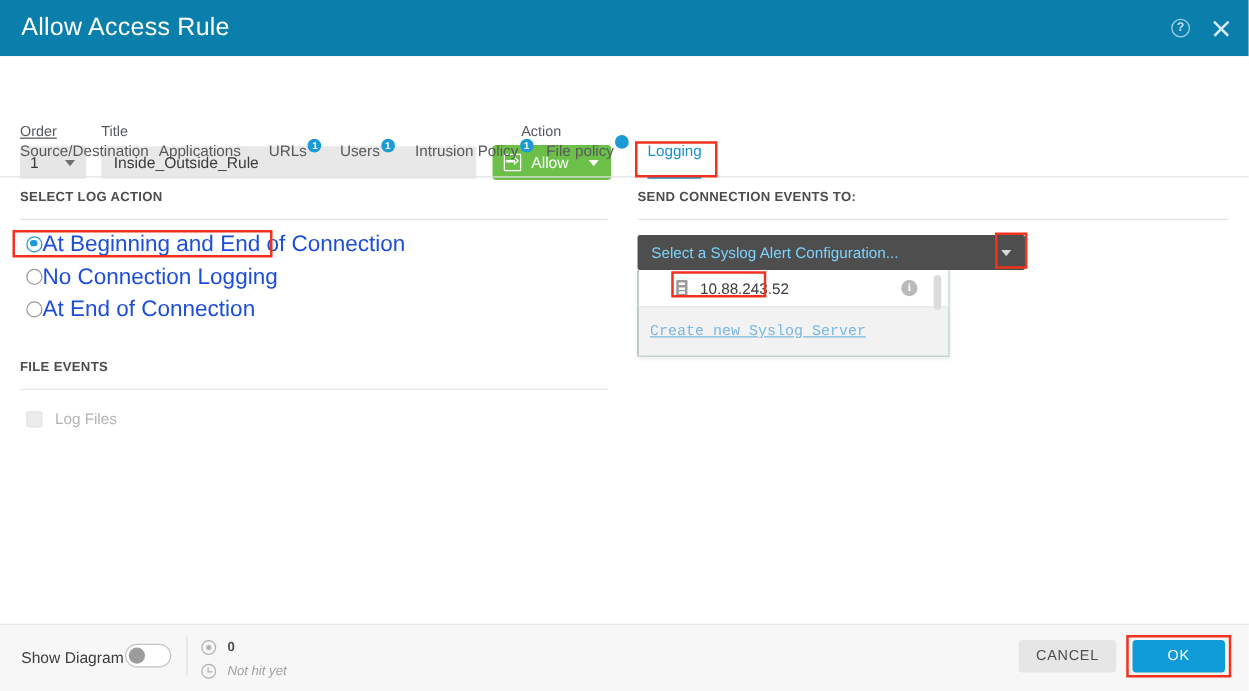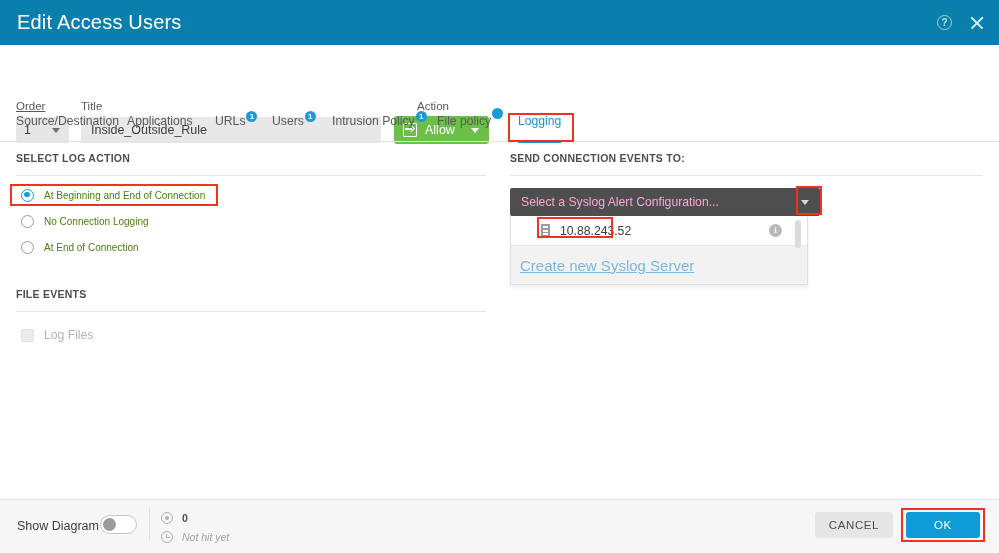--- a/index.html
+++ b/index.html
@@ -167,49 +167,49 @@
   .radio {
     width: 13px; height: 13px; border-radius: 50%;
     border: 1.6px solid #9a9a9a; background: #fff;
     flex: none; position: relative; margin-left: 5px;
   }
   .radio.checked { border-color: #1b9ad6; }
   .radio.checked:after {
     content: ""; position: absolute; left: 2.4px; top: 2.4px;
     width: 5.2px; height: 5.2px; border-radius: 50%; background: #1b9ad6;
   }
-  .radio-label { font-size: 10px; color: #4d7c0f; margin-left: 10px; }
+  .radio-label { font-size: 18px; color: #1d4ed8; margin-left: 0; }
 
   .file-events-head { margin-top: 31px; }
 
   .chk-row { display: flex; align-items: center; height: 20px; margin-top: 13px; }
   .chk {
     width: 13px; height: 13px; border-radius: 2px;
     background: #ececec; border: 1px solid #e2e2e2;
     flex: none; margin-left: 5px;
   }
   .chk-label { font-size: 12.2px; color: #b3b3b3; margin-left: 10px; }
 
   
   .dd-wrap { position: relative; margin-top: 12px; width: 310px; }
   .dd-head {
     width: 310px; height: 28px;
     background: #4e4e4e; border-radius: 2px;
     display: flex; align-items: center; cursor: pointer;
     position: relative;
   }
   .dd-head .ph {
-    font-size: 12.2px; color: #f9a8d4; margin-left: 11px;
+    font-size: 12.2px; color: #7dd3fc; margin-left: 11px;
   }
   .dd-head .caret {
     position: absolute; right: 11px; top: 12px;
     border-top-color: #d8d8d8;
   }
   .dd-body {
-    width: 298px; background: #0f766e;
+    width: 250px; background: #0f766e;
     border: 1px solid #e0e0e0; border-top: none;
     box-shadow: 0 2px 3px rgba(0,0,0,.08);
     position: relative;
   }
   .dd-item {
     height: 29px; display: flex; align-items: center;
     position: relative; cursor: pointer; background: #fff;
   }
   .srv-icon {
     width: 9px; height: 13px; margin-left: 30px;
@@ -238,23 +238,24 @@
     position: absolute; right: 6px; top: 4px;
     width: 6px; height: 28px; background: #dcdcdc; border-radius: 3px;
     cursor: pointer;
   }
   .dd-foot {
     height: 39px; background: #f2f2f2;
     border-top: 1px solid #e8e8e8;
     display: flex; align-items: center;
   }
   .dd-link {
-    font-size: 15px; color: #79b8e0;
+    font-size: 12px; color: #79b8e0;
     margin-left: 9px; text-decoration: underline;
     cursor: pointer;
+    font-family: Liberation Mono, monospace;
   }
 
   
   .footer {
     position: absolute; left: 0; bottom: 0; width: 999px; height: 54px;
     background: #f7f7f7; border-top: 1px solid #e4e4e4;
   }
   .show-diag-label {
     position: absolute; left: 17px; top: 519px;
     font-size: 12.5px; color: #3d3d3d;
@@ -316,21 +317,21 @@
     left: 906px; width: 74px;
     background: #0f9bd7; color: #ffffff;
   }
 </style>
 </head>
 <body>
 
 <div class="app">
 
   <div class="titlebar">
-    <div class="titlebar-text">Edit Access Users</div>
+    <div class="titlebar-text">Allow Access Rule</div>
     <div class="titlebar-actions">
       <div class="help-icon">?</div>
       <div class="close-icon"></div>
     </div>
   </div>
 
   <div class="formrow">
     <div class="fld-label order-label">Order</div>
     <div class="order-select">
       <span class="val">1</span>

